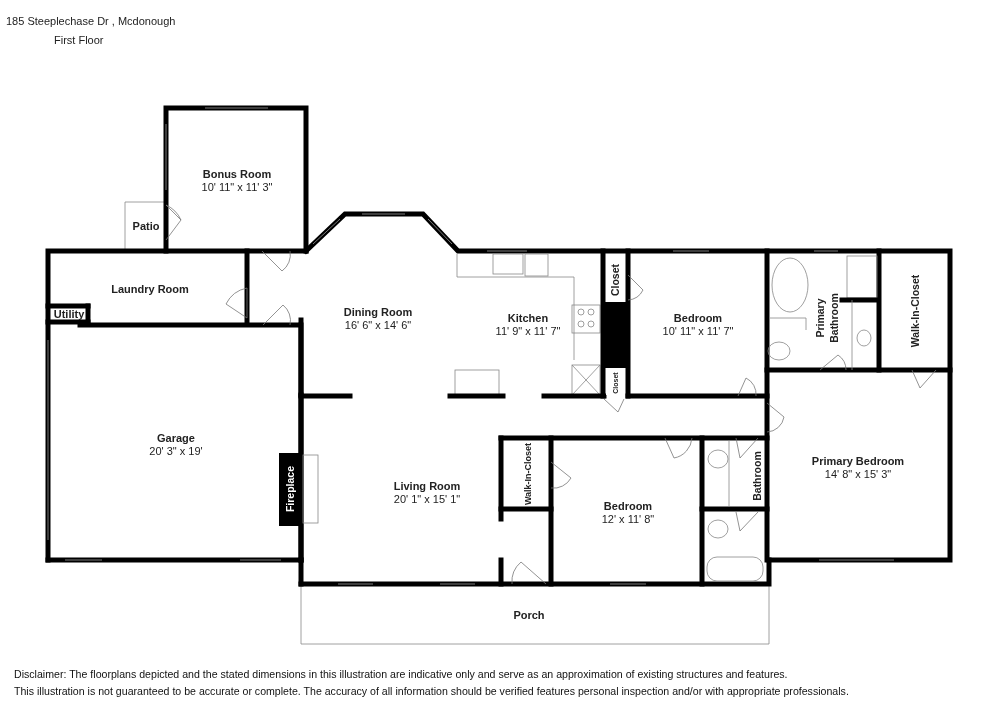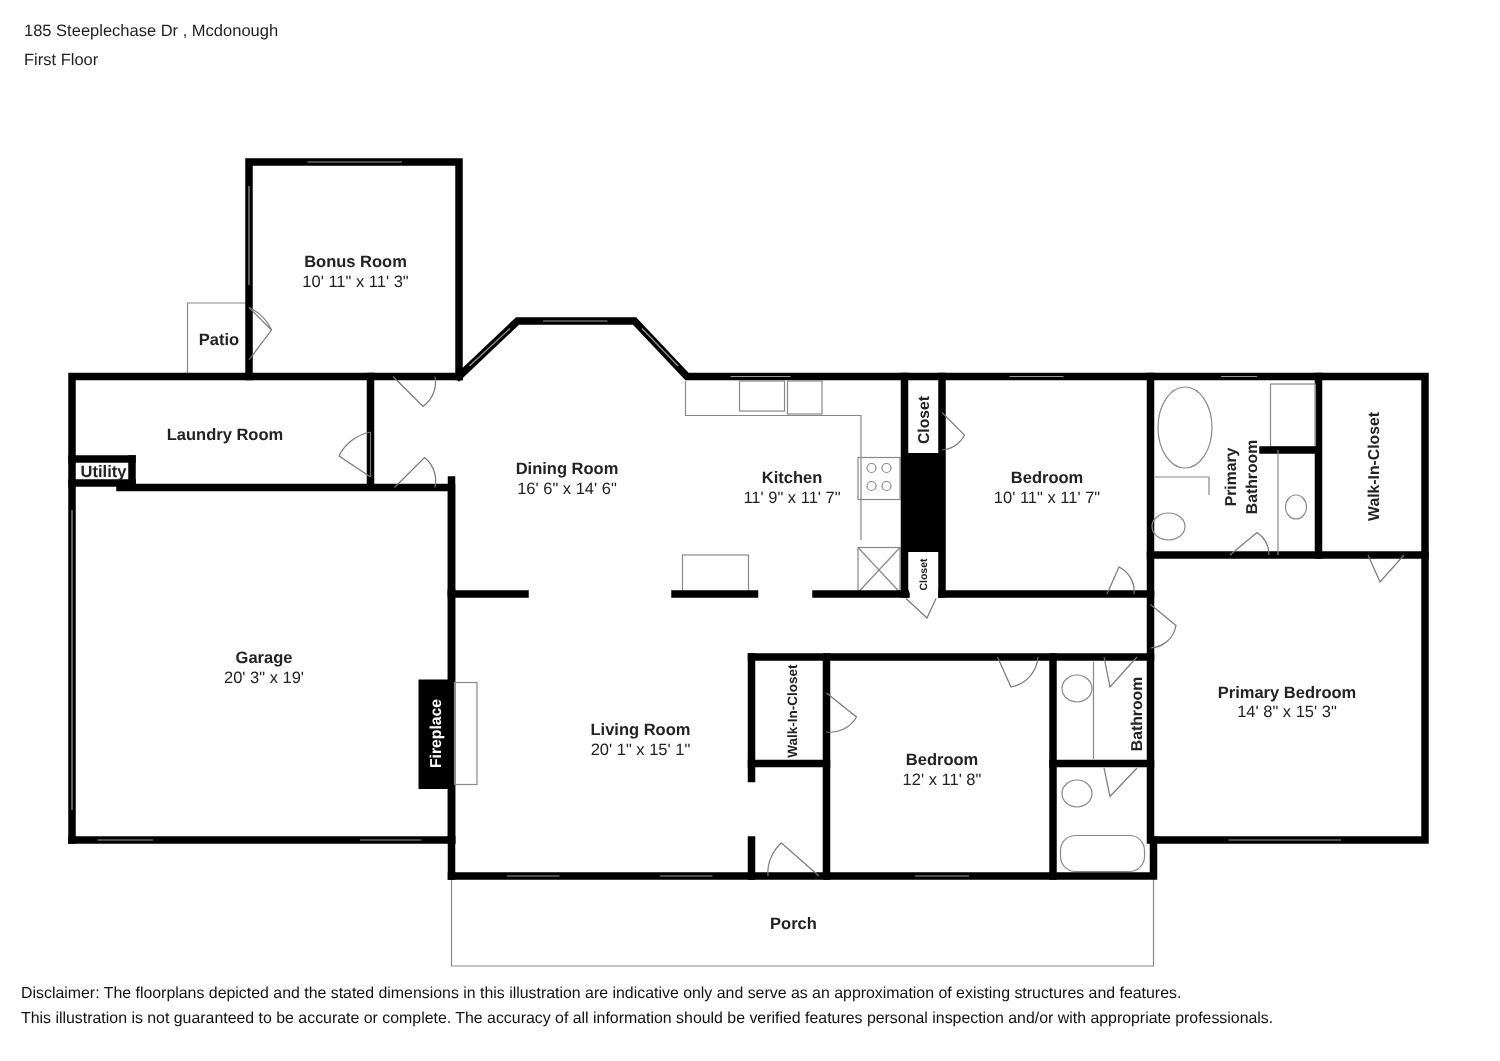--- a/index.html
+++ b/index.html
@@ -1,21 +1,21 @@
 <!DOCTYPE html>
 <html><head>
 <meta charset="utf-8">
 <style>
   html, body { margin: 0; padding: 0; background: #ffffff; }
   body { width: 1000px; height: 707px; position: relative; overflow: hidden;
          font-family: "Liberation Sans", sans-serif; color: #222; }
-  .hdr { position: absolute; left: 16px; font-size: 11px; color: #222; }
+  .hdr { position: absolute; left: 6px; font-size: 11px; color: #222; }
   #addr { top: 15px; }
-  #floor { top: 34px; }
-  .disc { position: absolute; left: 14px; font-size: 10.6px; color: #111; white-space: nowrap; }
+  #floor { top: 34px; margin-left: 48px; }
+  .disc { position: absolute; left: 14px; font-size: 10.6px; color: #111; white-space: nowrap; margin-top: 12px; }
   #disc1 { top: 656px; }
   #disc2 { top: 673px; }
   svg { position: absolute; left: 0; top: 0; }
   .wall { stroke: #000; stroke-width: 5; fill: none; stroke-linecap: square; }
   .thin { stroke: #888; stroke-width: 0.8; fill: none; }
   .win { stroke: #999; stroke-width: 0.8; fill: #fff; }
   .door { stroke: #777; stroke-width: 0.8; fill: none; }
   .rname { font-family: "Liberation Sans", sans-serif; font-weight: bold; font-size: 11px; fill: #222; text-anchor: middle; }
   .rdim { font-family: "Liberation Sans", sans-serif; font-size: 11px; fill: #222; text-anchor: middle; }
   .vname { font-family: "Liberation Sans", sans-serif; font-weight: bold; font-size: 10.5px; fill: #222; text-anchor: middle; }

